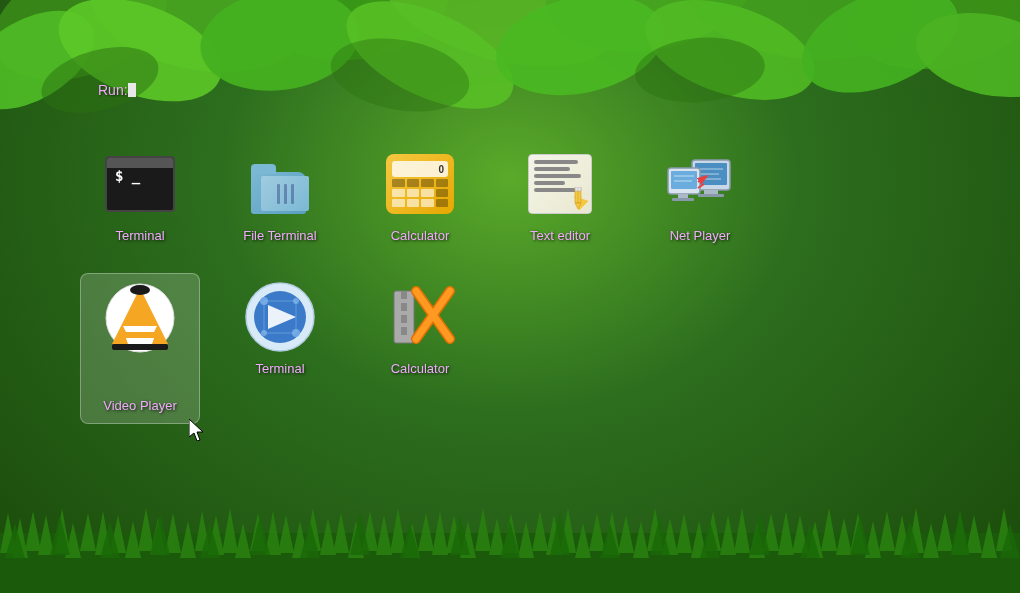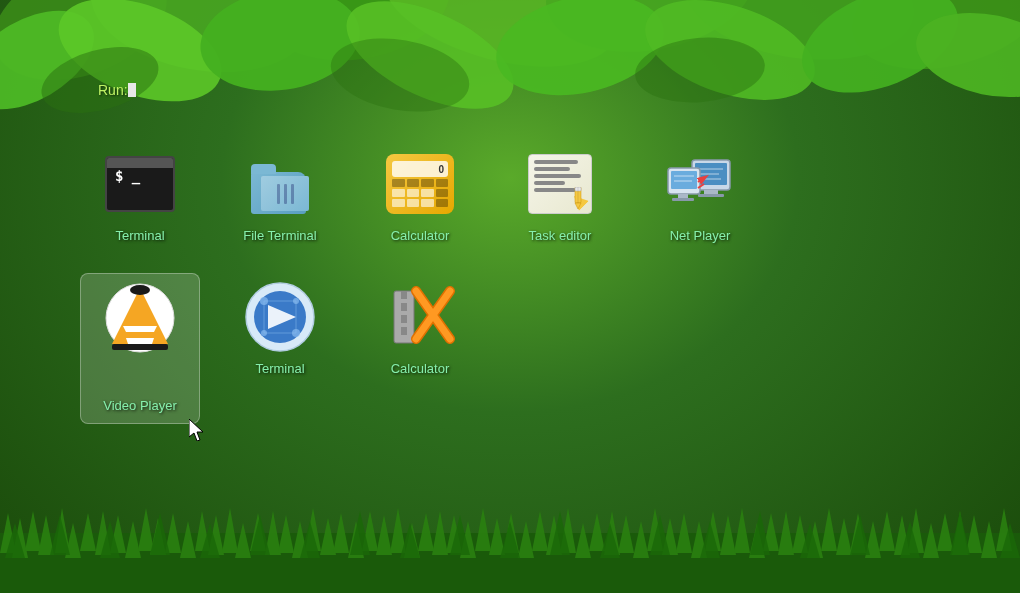--- a/index.html
+++ b/index.html
@@ -20,21 +20,21 @@
       background: radial-gradient(ellipse at 50% 30%, #5aaa2a 0%, #2d6e1e 40%, #1a4a0a 100%);
       z-index: 0;
     }
 
     
     .run-prompt {
       position: absolute;
       top: 82px;
       left: 98px;
       z-index: 10;
-      color: #bef264;
+      color: #f0abfc;
       font-size: 14px;
       font-weight: 400;
       text-shadow: 1px 1px 2px rgba(0,0,0,0.6);
       display: flex;
       align-items: center;
     }
 
     .run-cursor {
       display: inline-block;
       width: 8px;
@@ -85,21 +85,21 @@
     .app-icon {
       width: 72px;
       height: 72px;
       margin-bottom: 8px;
       display: flex;
       align-items: center;
       justify-content: center;
     }
 
     .app-label {
-      color: #86efac;
+      color: #f0abfc;
       font-size: 13px;
       text-align: center;
       text-shadow: 1px 1px 3px rgba(0,0,0,0.8);
       line-height: 1.3;
     }
 
     
     .icon-terminal {
       width: 70px;
       height: 56px;
@@ -504,21 +504,21 @@
           <div class="icon-te-pencil"></div>
 
           <svg style="position:absolute;bottom:4px;right:2px;width:22px;height:22px;" viewBox="0 0 22 22">
             <rect x="8" y="0" width="6" height="16" rx="1" fill="#f5c842" stroke="#c8900a" stroke-width="0.5"></rect>
             <polygon points="8,16 14,16 11,22" fill="#f5c842" stroke="#c8900a" stroke-width="0.5"></polygon>
             <rect x="8" y="0" width="6" height="4" rx="1" fill="#e8e8e8" stroke="#aaa" stroke-width="0.5"></rect>
             <line x1="11" y1="0" x2="11" y2="16" stroke="rgba(0,0,0,0.1)" stroke-width="1"></line>
           </svg>
         </div>
       </div>
-      <span class="app-label">Task editor</span>
+      <span class="app-label">Text editor</span>
     </div>
 
 
     <div class="app-item">
       <div class="app-icon">
         <svg width="72" height="60" viewBox="0 0 72 60">
 
           <rect x="28" y="6" width="38" height="30" rx="3" fill="#c8d8e8" stroke="#8899aa" stroke-width="1.5"></rect>
           <rect x="31" y="9" width="32" height="22" rx="1" fill="#4a8ec2"></rect>
           <rect x="40" y="36" width="14" height="4" fill="#aab8c8"></rect>

